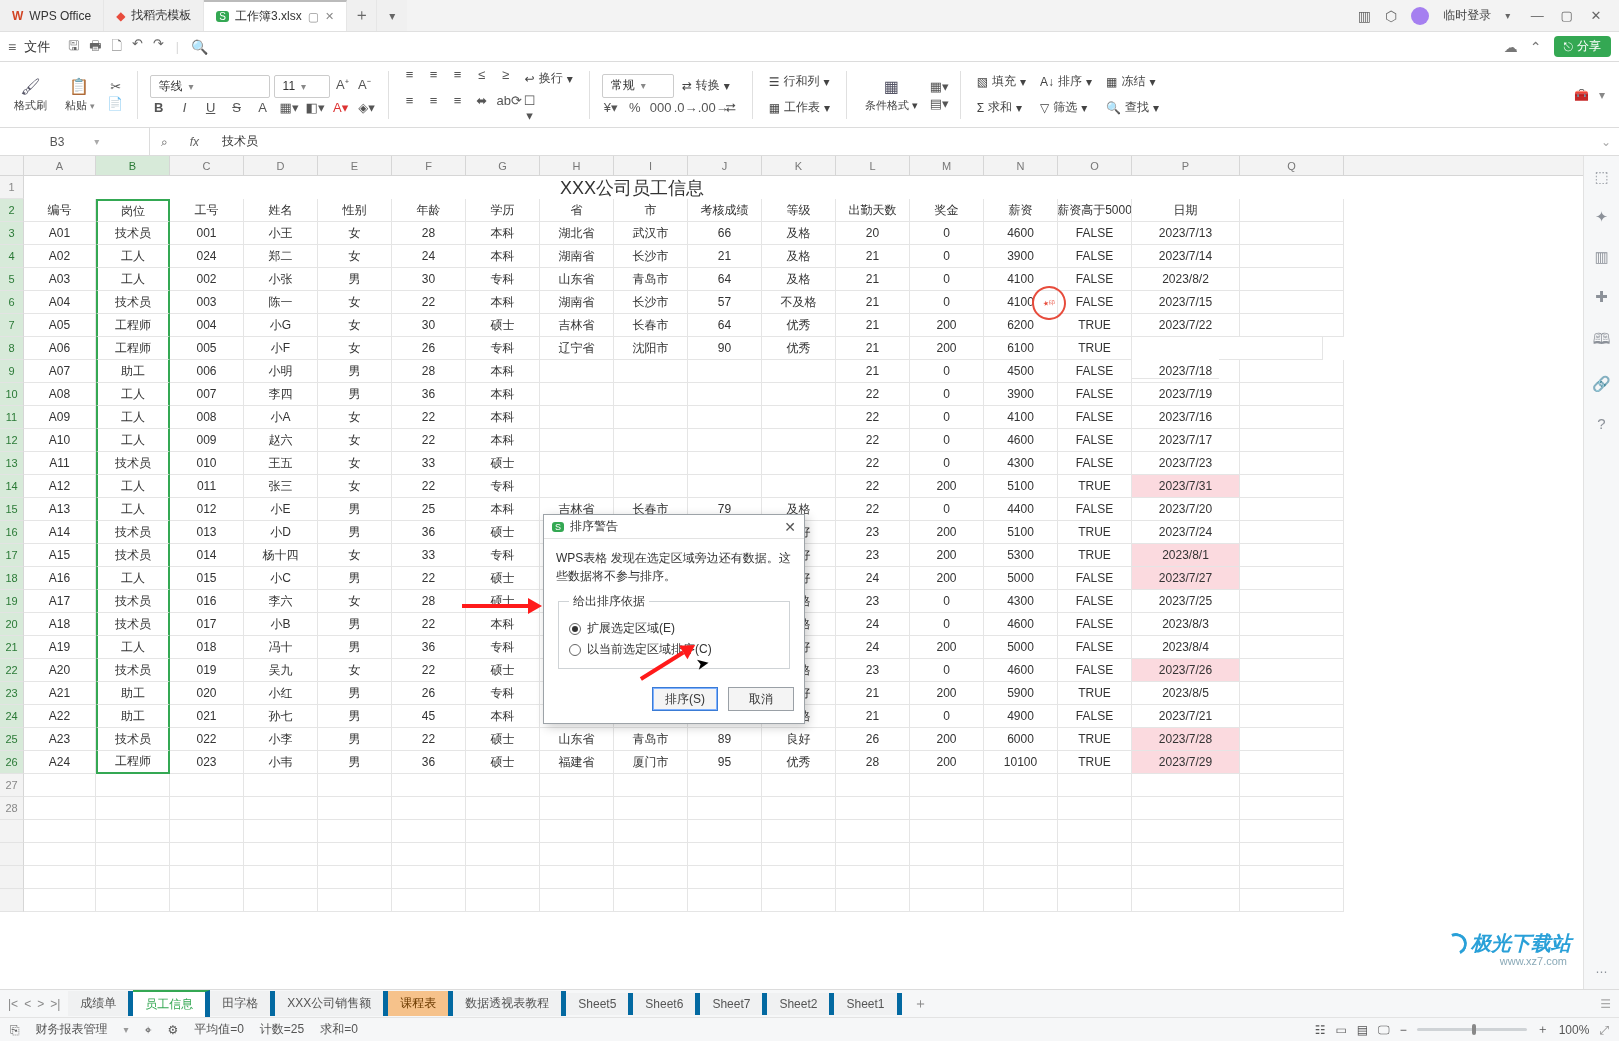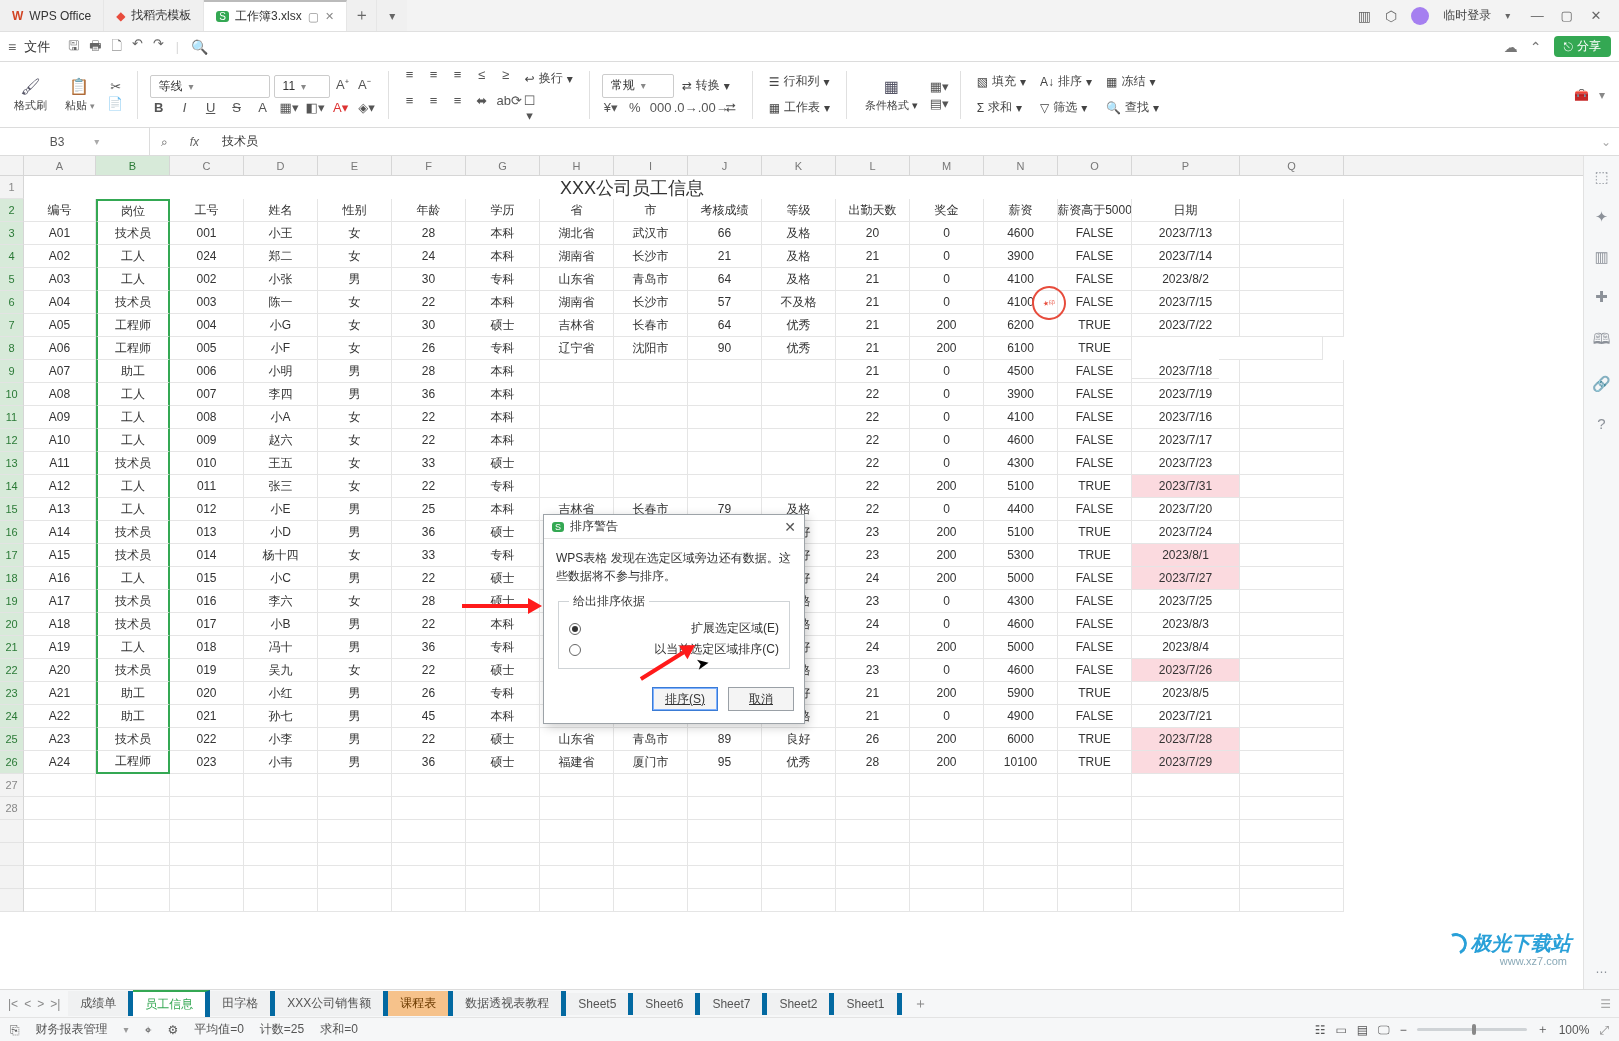--- a/index.html
+++ b/index.html
@@ -119,24 +119,24 @@
     background:#fff; border:1px solid #9da3a8; box-shadow: 3px 3px 10px rgba(0,0,0,.2);
     font-size:12px; pointer-events:auto;
   }
   .dialog-title { height:24px; background:#fff; border-bottom:1px solid #e3e3e3; display:flex;align-items:center; padding:0 8px; gap:6px;}
   .dialog-title .xls-logo { font-size:9px; }
   .dialog-title .dlg-name { flex:1; font-size:12px; color:#333;}
   .dialog-title .dlg-close { color:#555; font-size:14px; cursor:pointer;}
   .dialog-body { padding:10px 12px 4px 12px; color:#333;}
   .dialog fieldset { border:1px solid #cfd3d6; margin:8px 2px 8px 2px; padding:8px 10px;}
   .dialog fieldset legend { padding:0 4px; font-size:12px; color:#333;}
-  .dialog .radio-row { display:flex; align-items:center; gap:6px; padding:2px 0;justify-content:space-between;}
+  .dialog .radio-row { display:flex; align-items:center; gap:6px; padding:2px 0;}
   .dialog .radio { width:12px;height:12px;border:1px solid #666;border-radius:50%; display:inline-flex;align-items:center;justify-content:center;}
   .dialog .radio.checked::after { content:""; width:6px;height:6px;border-radius:50%; background:#333;}
-  .dialog .btns { padding:6px 10px 12px 10px; display:flex; gap:10px; justify-content:flex-end;text-decoration:underline;}
+  .dialog .btns { padding:6px 10px 12px 10px; display:flex; gap:10px; justify-content:flex-end;}
   .dialog .btn {
     min-width:66px; height:24px; border:1px solid #9aa0a6; background:#f4f4f4;
     display:flex;align-items:center;justify-content:center; font-size:12px;
   }
   .dialog .btn.primary { border:1px solid #3a7bd5; box-shadow: inset 0 0 0 1px #7db0ff; }
 
   
   .red-arrow {
     position:absolute; display:flex; align-items:center; color:#ff1a1a;
     font-size:22px; font-weight:bold; pointer-events:none;

